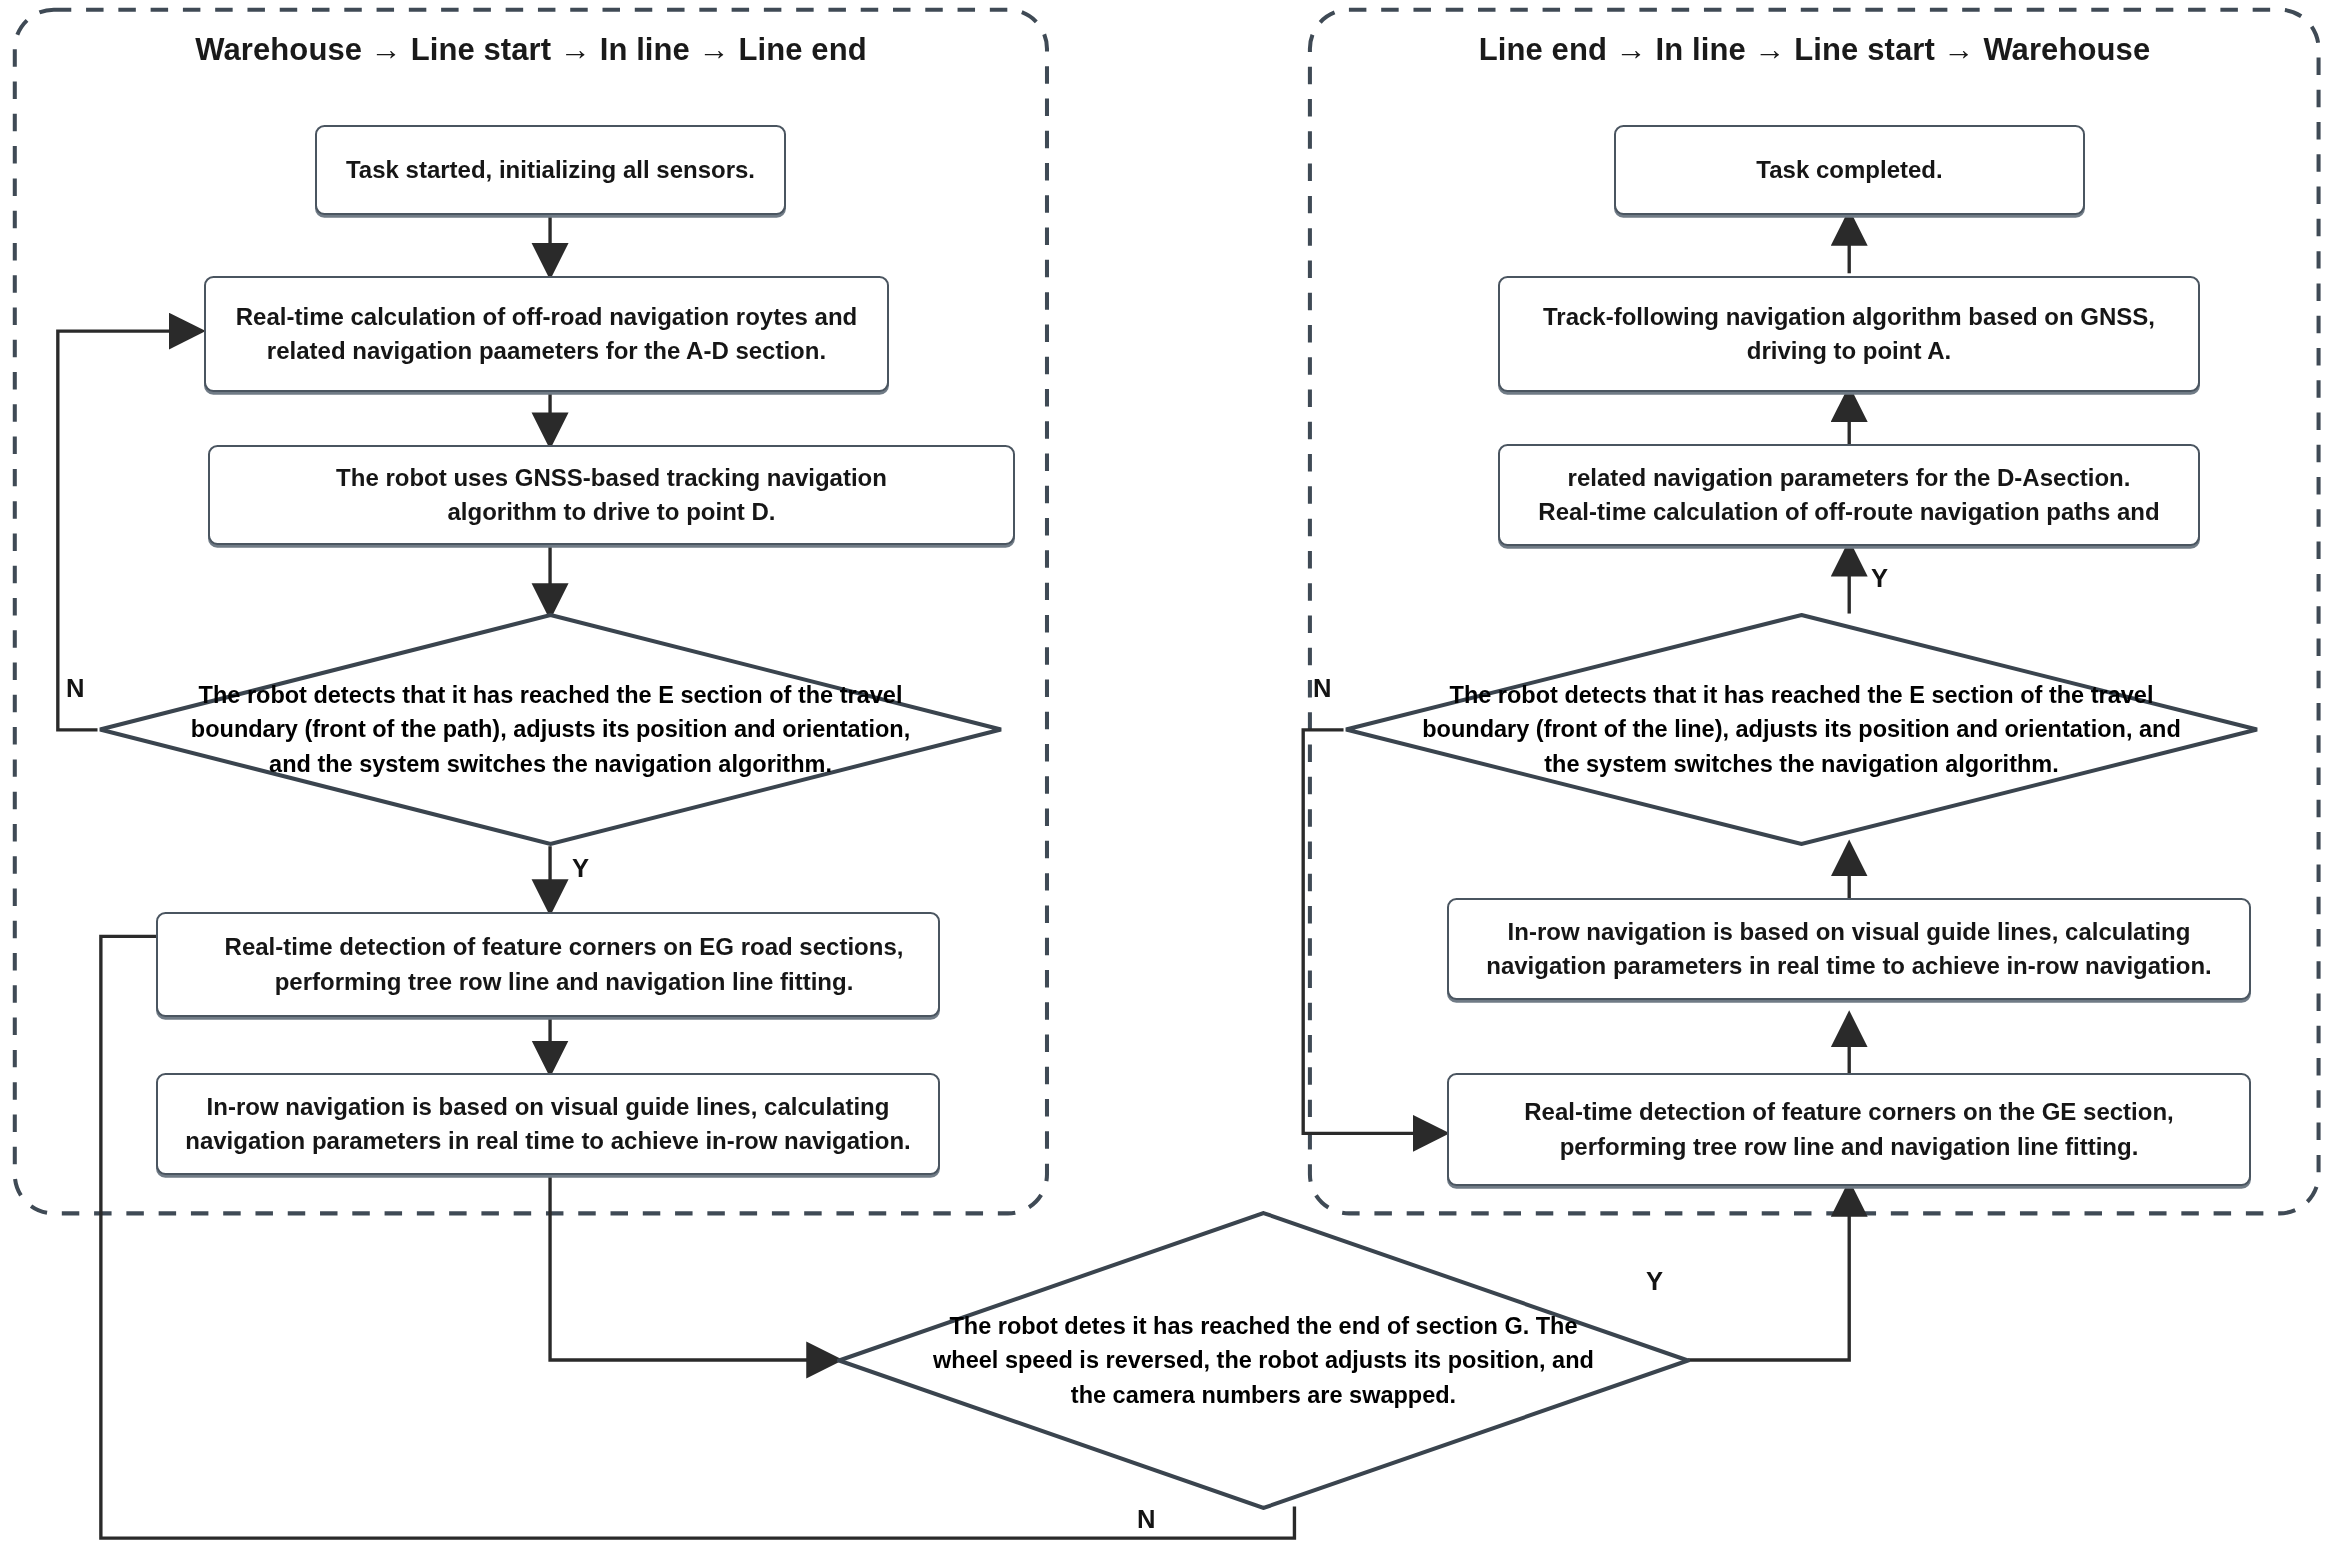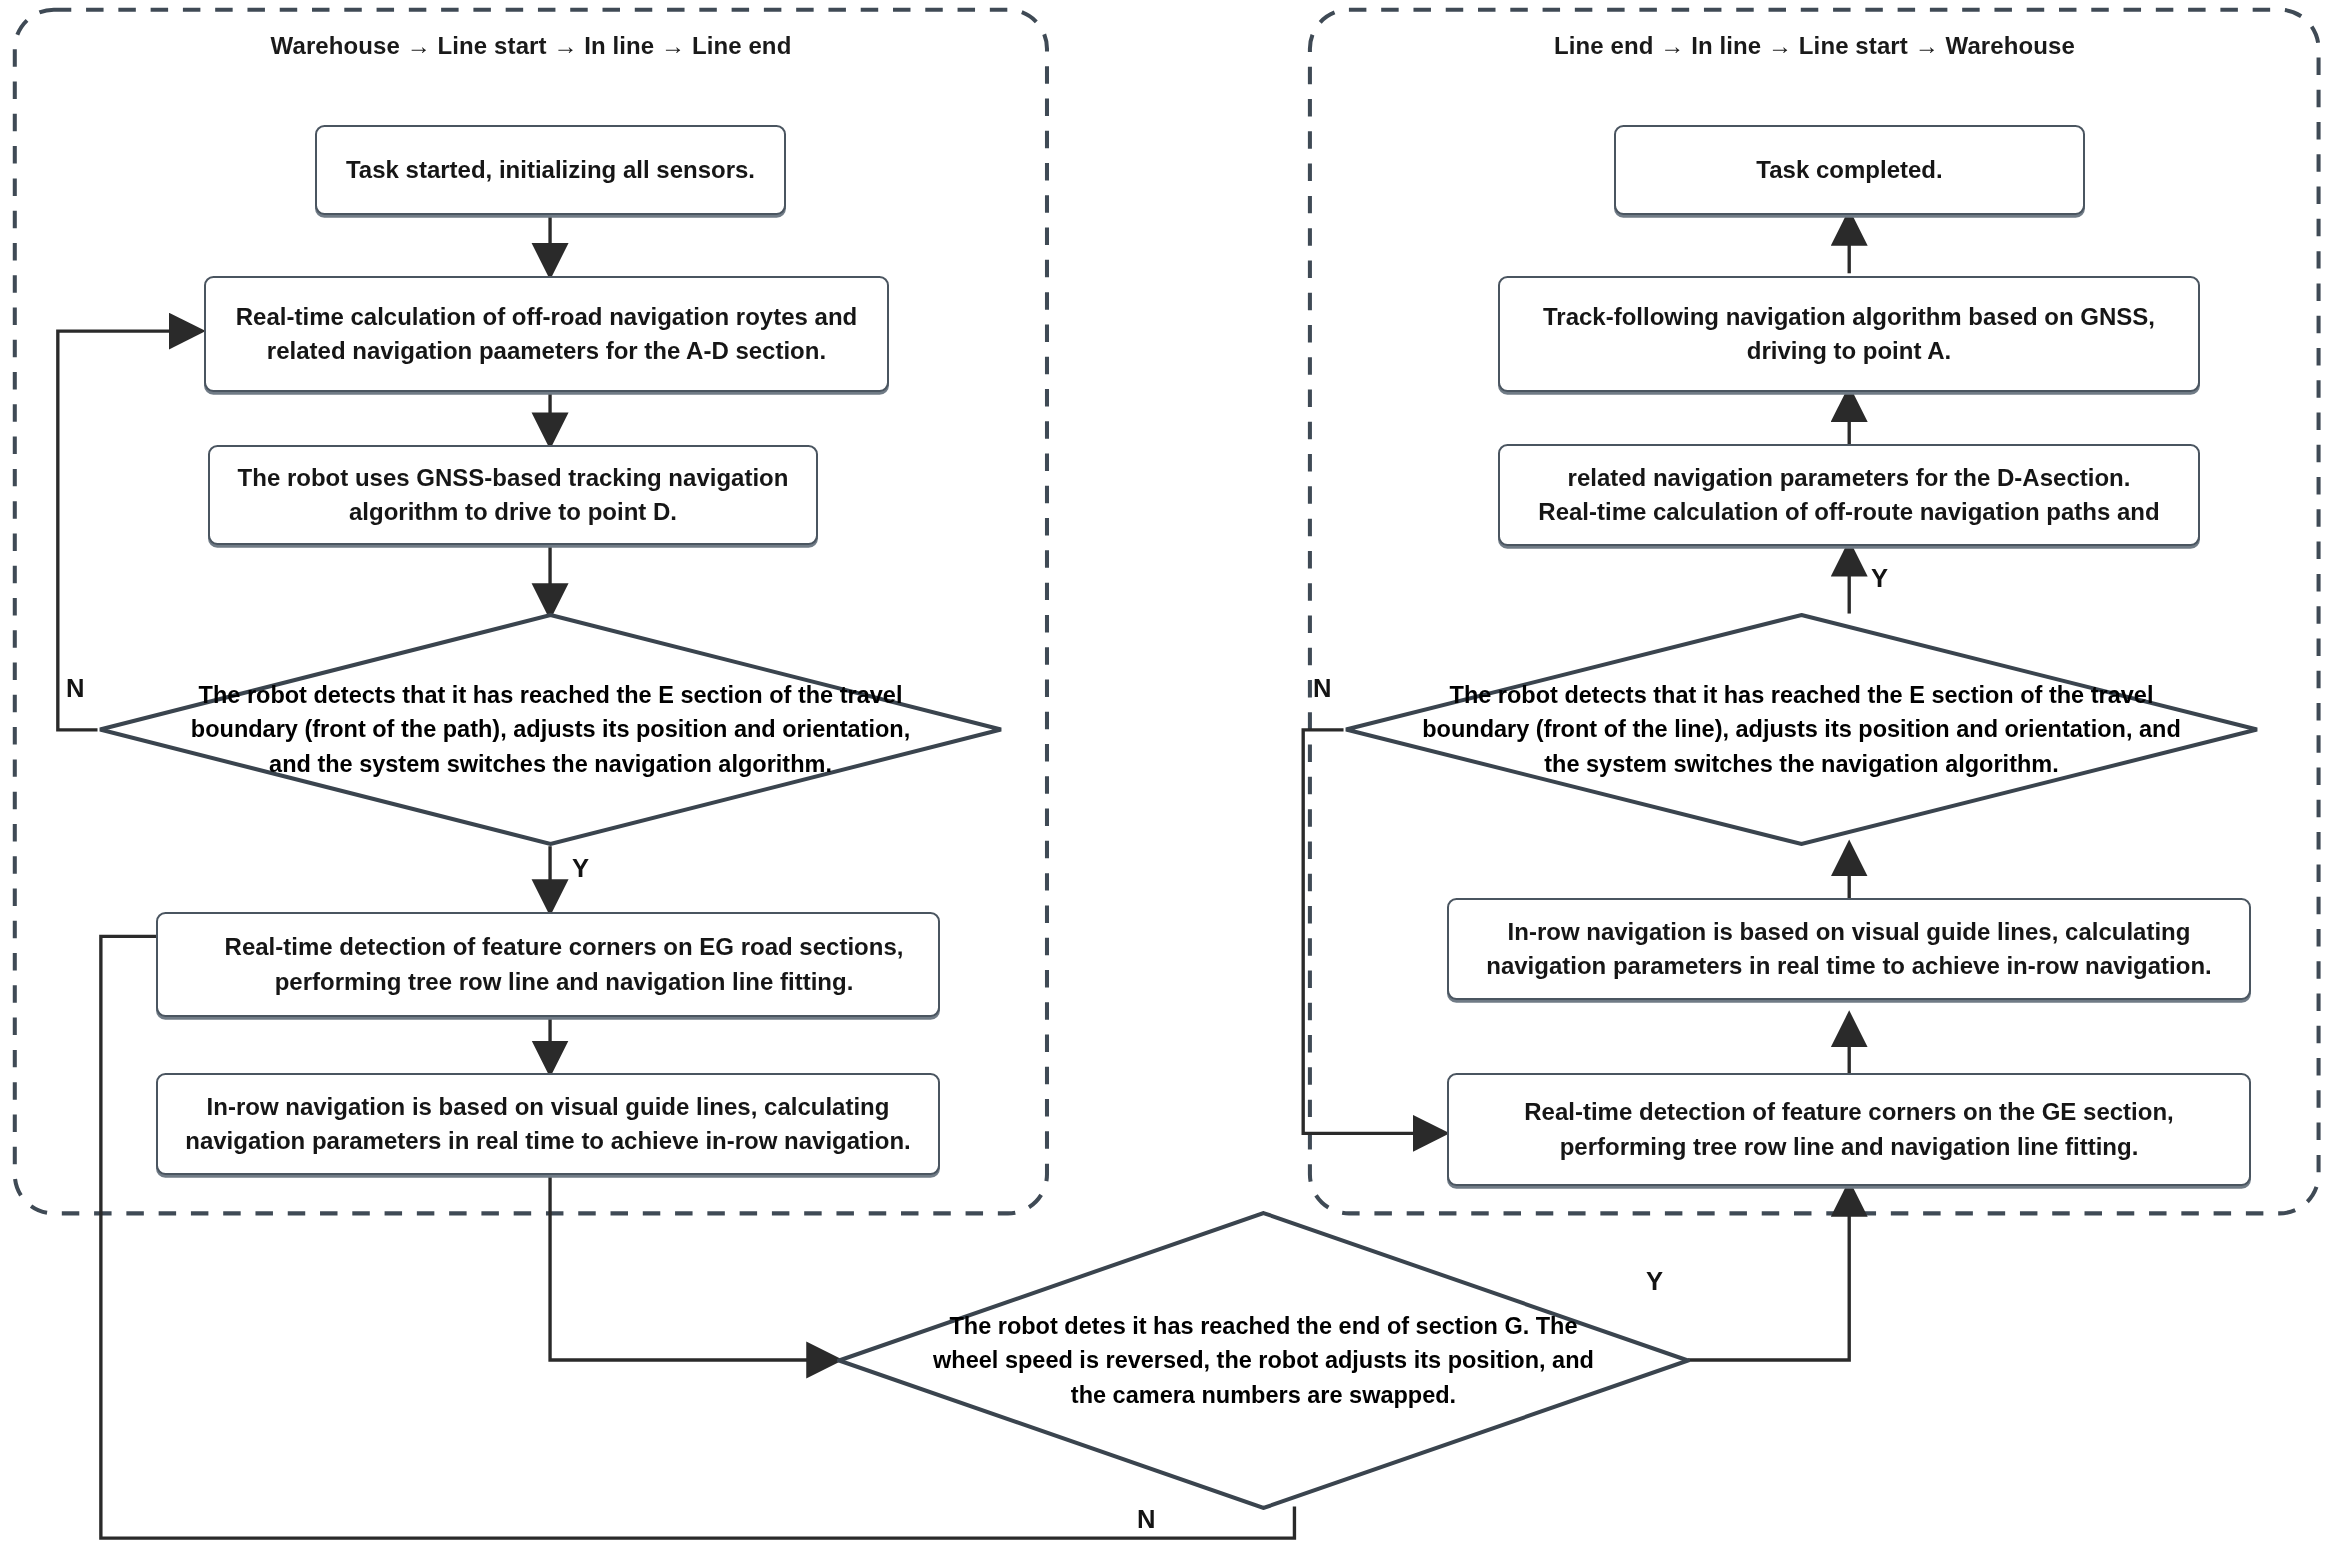--- a/index.html
+++ b/index.html
@@ -20,21 +20,21 @@
   svg#wires {
     position: absolute;
     left: 0;
     top: 0;
     width: 2330px;
     height: 1566px;
     pointer-events: none;
   }
   .panel-title {
     position: absolute;
-    font-size: 24px;
+    font-size: 31px;
     font-weight: bold;
     color: #1a1a1a;
     text-align: center;
     white-space: nowrap;
     letter-spacing: 0.1px;
   }
   .node {
     position: absolute;
     box-sizing: border-box;
     display: flex;
@@ -137,21 +137,21 @@
     <span>Task started, initializing all sensors.</span>
   </div>
 
   <div class="node" style="left:204px; top:276px; width:685px; height:116px;">
     <div>
       <span>Real-time calculation of off-road navigation roytes and</span>
       <span>related navigation paameters for the A-D section.</span>
     </div>
   </div>
 
-  <div class="node" style="left:208px; top:445px; width:610px; height:100px;">
+  <div class="node" style="left:208px; top:445px; width:807px; height:100px;">
     <div>
       <span>The robot uses GNSS-based tracking navigation</span>
       <span>algorithm to drive to point D.</span>
     </div>
   </div>
 
   <div class="diamond-wrap" style="left:98px; top:613px; width:905px; height:233px;">
     <svg viewBox="0 0 1345 346" preserveAspectRatio="none">
       <polygon points="672.5,3 1342,173 672.5,343 3,173" fill="#ffffff" stroke="#3a444e" stroke-width="4" vector-effect="non-scaling-stroke"></polygon>
     </svg>

